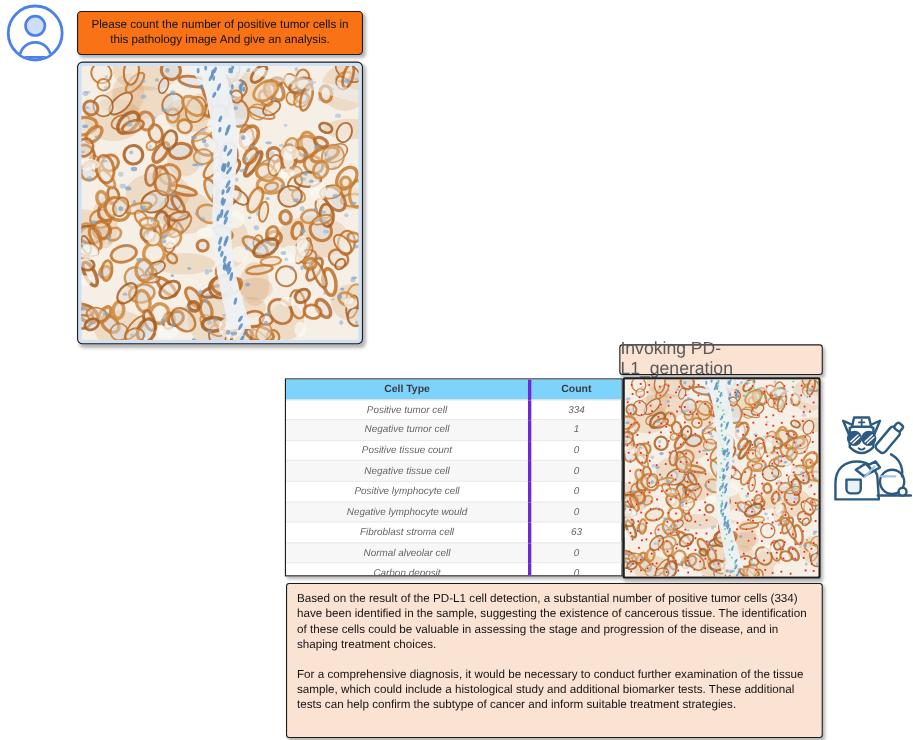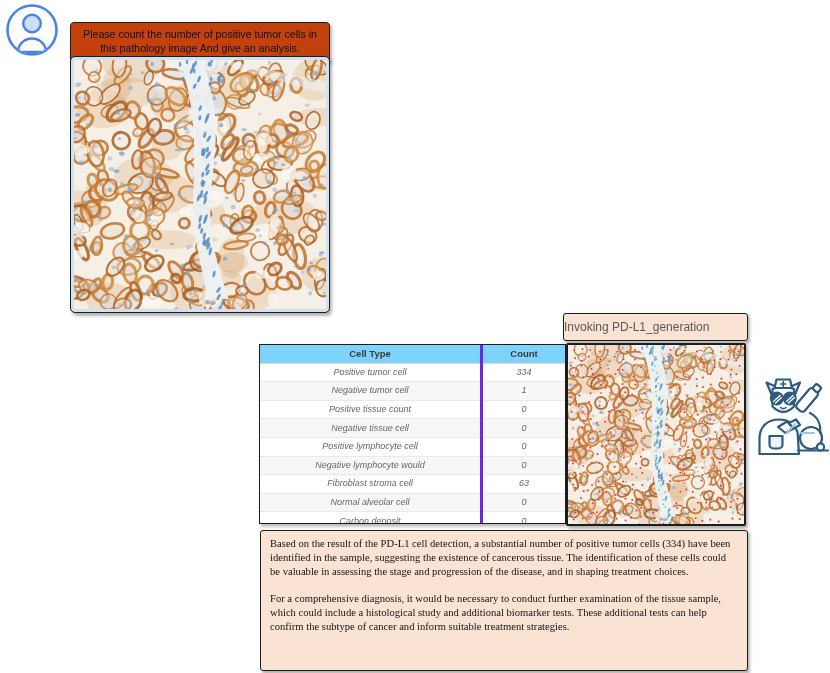--- a/index.html
+++ b/index.html
@@ -2,55 +2,55 @@
 <html><head>
 <meta charset="utf-8">
 <style>
   html,body{margin:0;padding:0;background:#fff;}
   #canvas{position:relative;width:830px;height:673px;background:#fff;overflow:hidden;
           font-family:"Liberation Sans",sans-serif;}
   .shadowed{box-shadow:2px 2.5px 3px rgba(90,90,90,.45);}
   
   #user-avatar{position:absolute;left:4px;top:2px;width:56px;height:56px;}
   
-  #user-bubble{position:absolute;left:70px;top:22px;width:260px;height:40px;
-    background:#c2410c;border:1.6px solid #1c1c1c;border-radius:4px;
+  #user-bubble{position:absolute;left:70px;top:10px;width:260px;height:40px;
+    background:#f97316;border:1.6px solid #1c1c1c;border-radius:4px;
     display:flex;align-items:center;justify-content:center;text-align:center;
     font-size:10.6px;color:#111;line-height:1.32;padding:2px 5px;box-sizing:border-box;}
   
   #img1-box{position:absolute;left:70px;top:56px;width:260px;height:257px;
     background:#cfe1f3;border:1.7px solid #1c1c1c;border-radius:5px;
     padding:3px;box-sizing:border-box;}
   #img1-box svg{display:block;border-radius:2px;}
   
   #tool-badge{position:absolute;left:563px;top:313px;width:185px;height:28px;
     background:#fbe3d4;border:1.6px solid #1c1c1c;border-radius:3px;
-    display:flex;align-items:center;justify-content:flex-start;
-    font-size:12px;color:#595959;box-sizing:border-box;}
+    display:flex;align-items:center;justify-content:flex-end;
+    font-size:16px;color:#595959;box-sizing:border-box;}
   
   #table-box{position:absolute;left:259px;top:344px;width:307px;height:180px;
     background:#fff;border:1.8px solid #1c1c1c;box-sizing:border-box;overflow:hidden;}
   table.cells{width:100%;height:100%;border-collapse:collapse;table-layout:fixed;}
   table.cells th{font-size:9.5px;font-weight:bold;color:#3b3b3b;background:#7dd3fc;
     border-bottom:1px solid #dcdcdc;}
   table.cells td{font-size:9px;color:#666;border-bottom:1px solid #e9e9e9;font-style:italic;}
   table.cells th,table.cells td{height:17.6px;text-align:center;padding:0;line-height:1;}
   table.cells td:last-child,table.cells th:last-child{border-left:3px solid #6d28d9;width:82px;}
   table.cells tbody tr:nth-child(even){background:#f7f7f7;}
   table.cells tbody tr:last-child td{border-bottom:none;}
   
   #img2-box{position:absolute;left:566px;top:343px;width:180px;height:183px;
     border:2px solid #1c1c1c;border-radius:2px;box-sizing:border-box;background:#f6efe5;}
   
   #agent-avatar{position:absolute;left:756px;top:376px;width:74px;height:80px;}
   
   #analysis-box{position:absolute;left:260px;top:530px;width:488px;height:141px;
     background:#fbe3d4;border:1.7px solid #1c1c1c;border-radius:3px;
     box-sizing:border-box;padding:6px 9px;font-size:10.6px;color:#131313;line-height:1.33;}
-  #analysis-box p{margin:0 0 13px 0;font-family:Liberation Serif, serif;}
+  #analysis-box p{margin:0 0 13px 0;}
   #analysis-box p:last-child{margin-bottom:0;}
 </style>
 </head>
 <body>
 
 <div id="canvas">
 
   <svg id="user-avatar" viewBox="0 0 56 56">
     <defs>
         <clipPath id="avclip">

